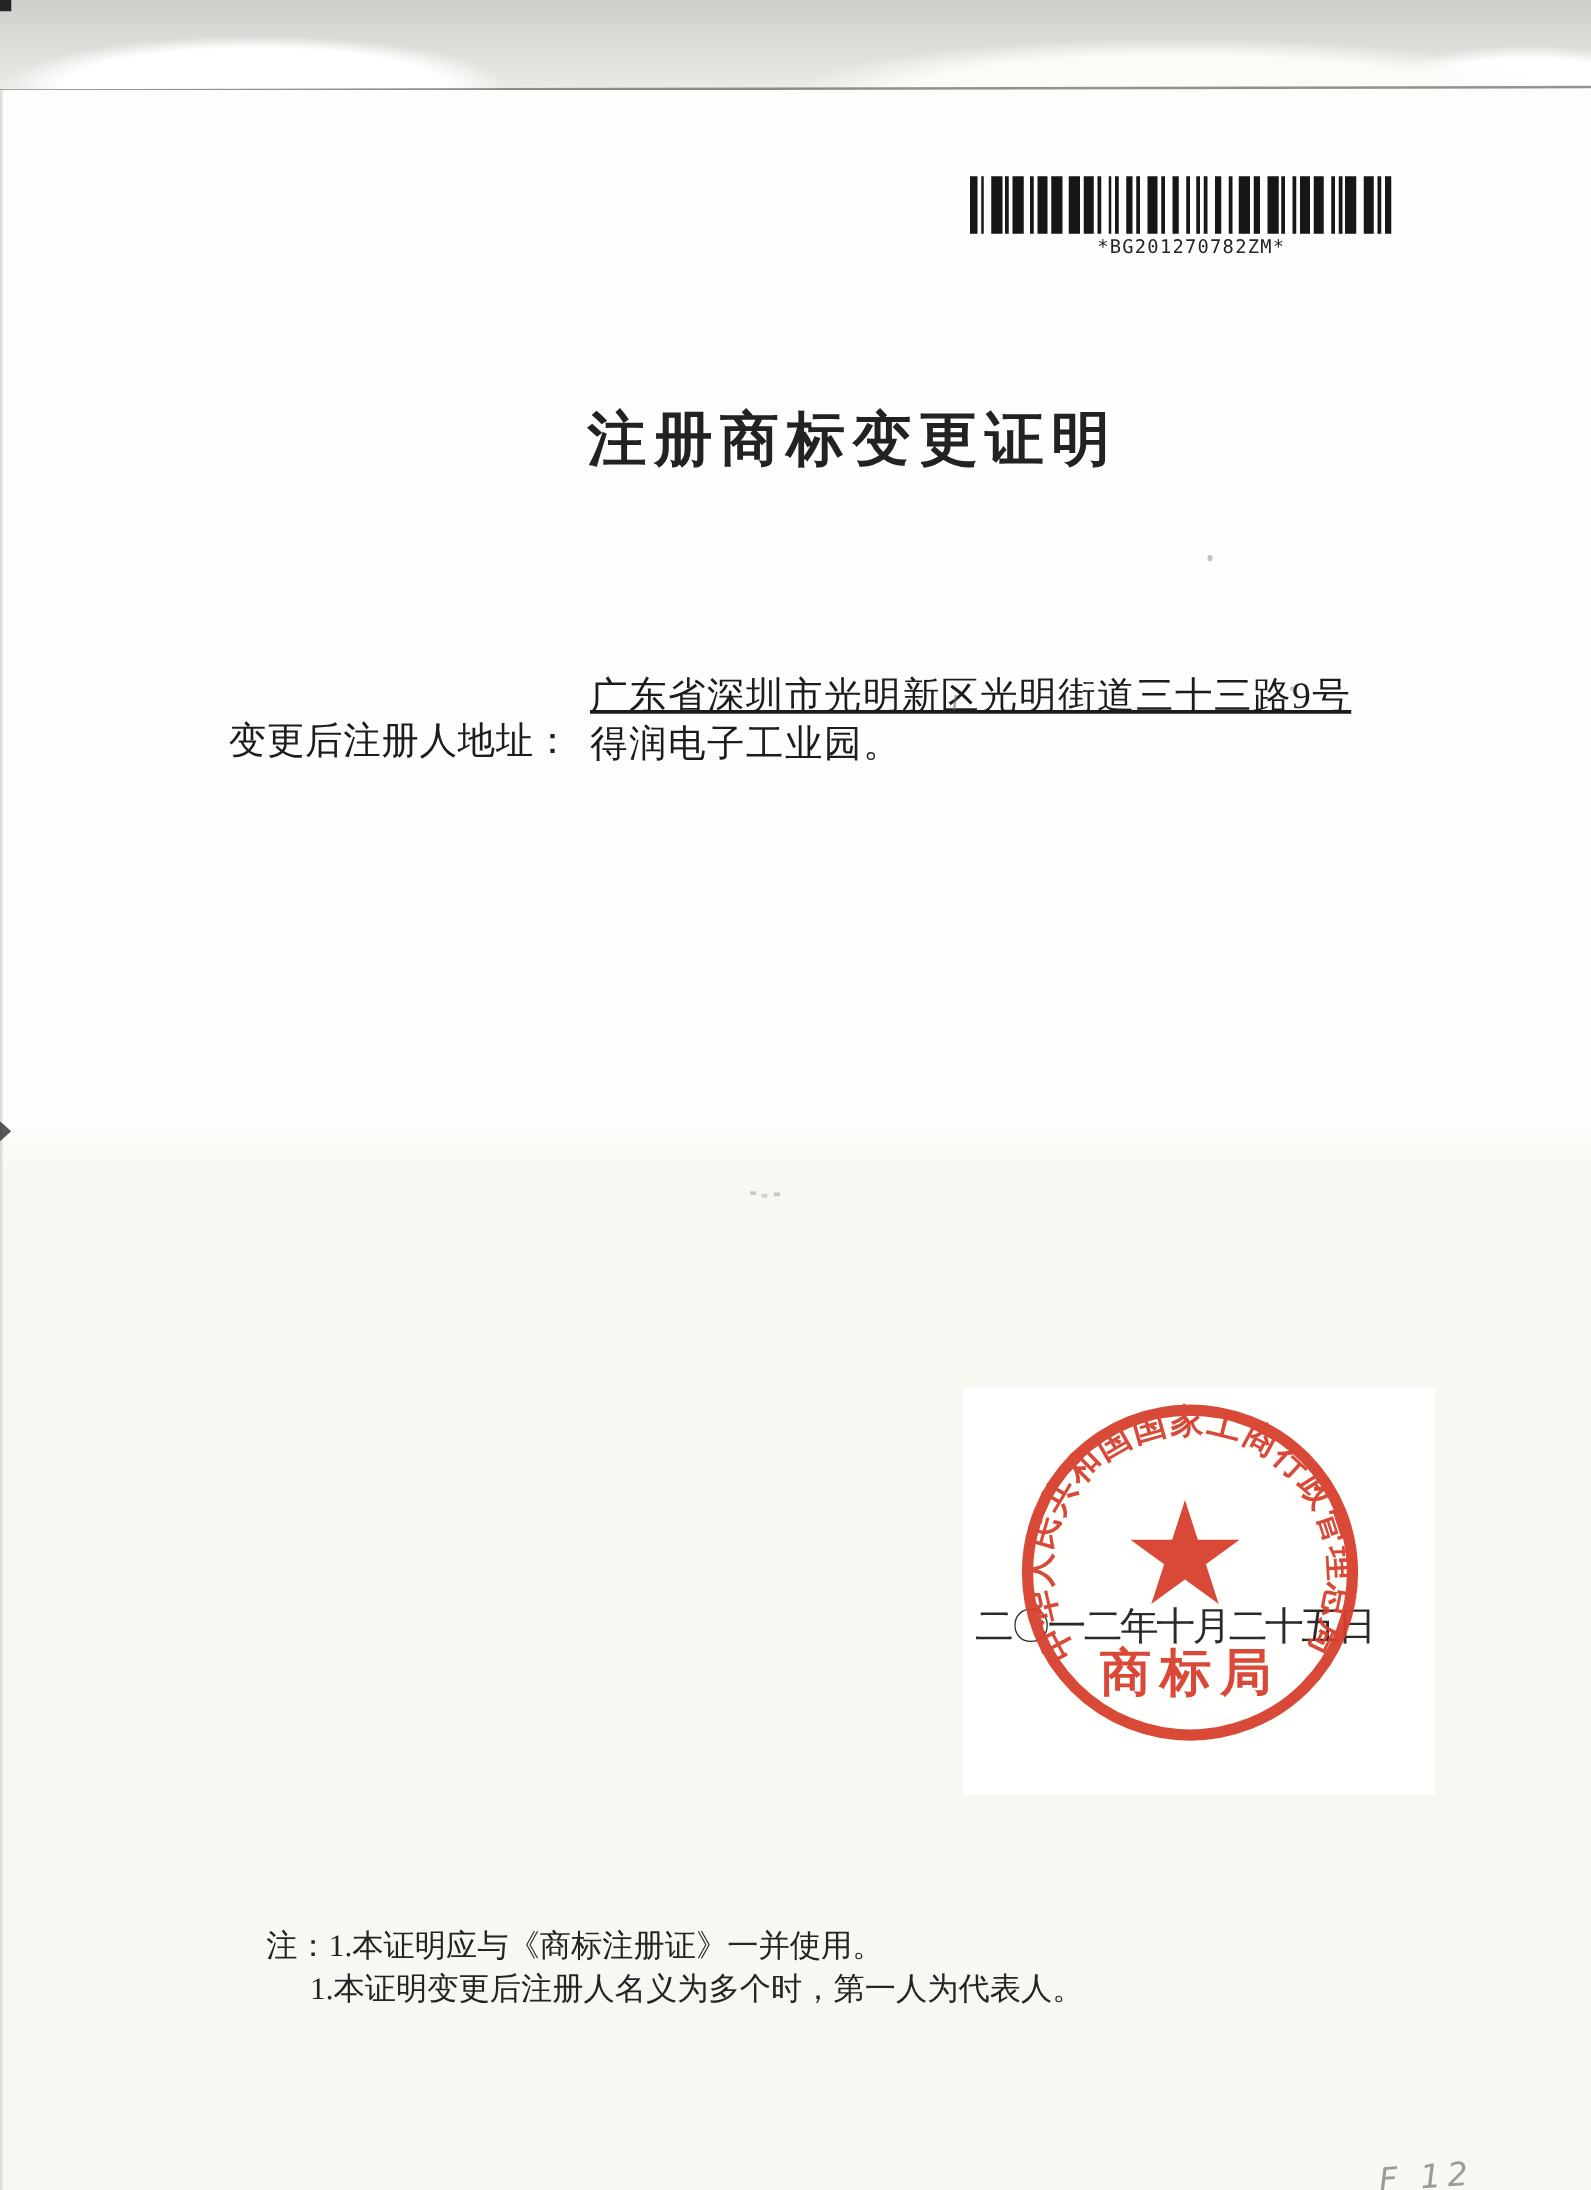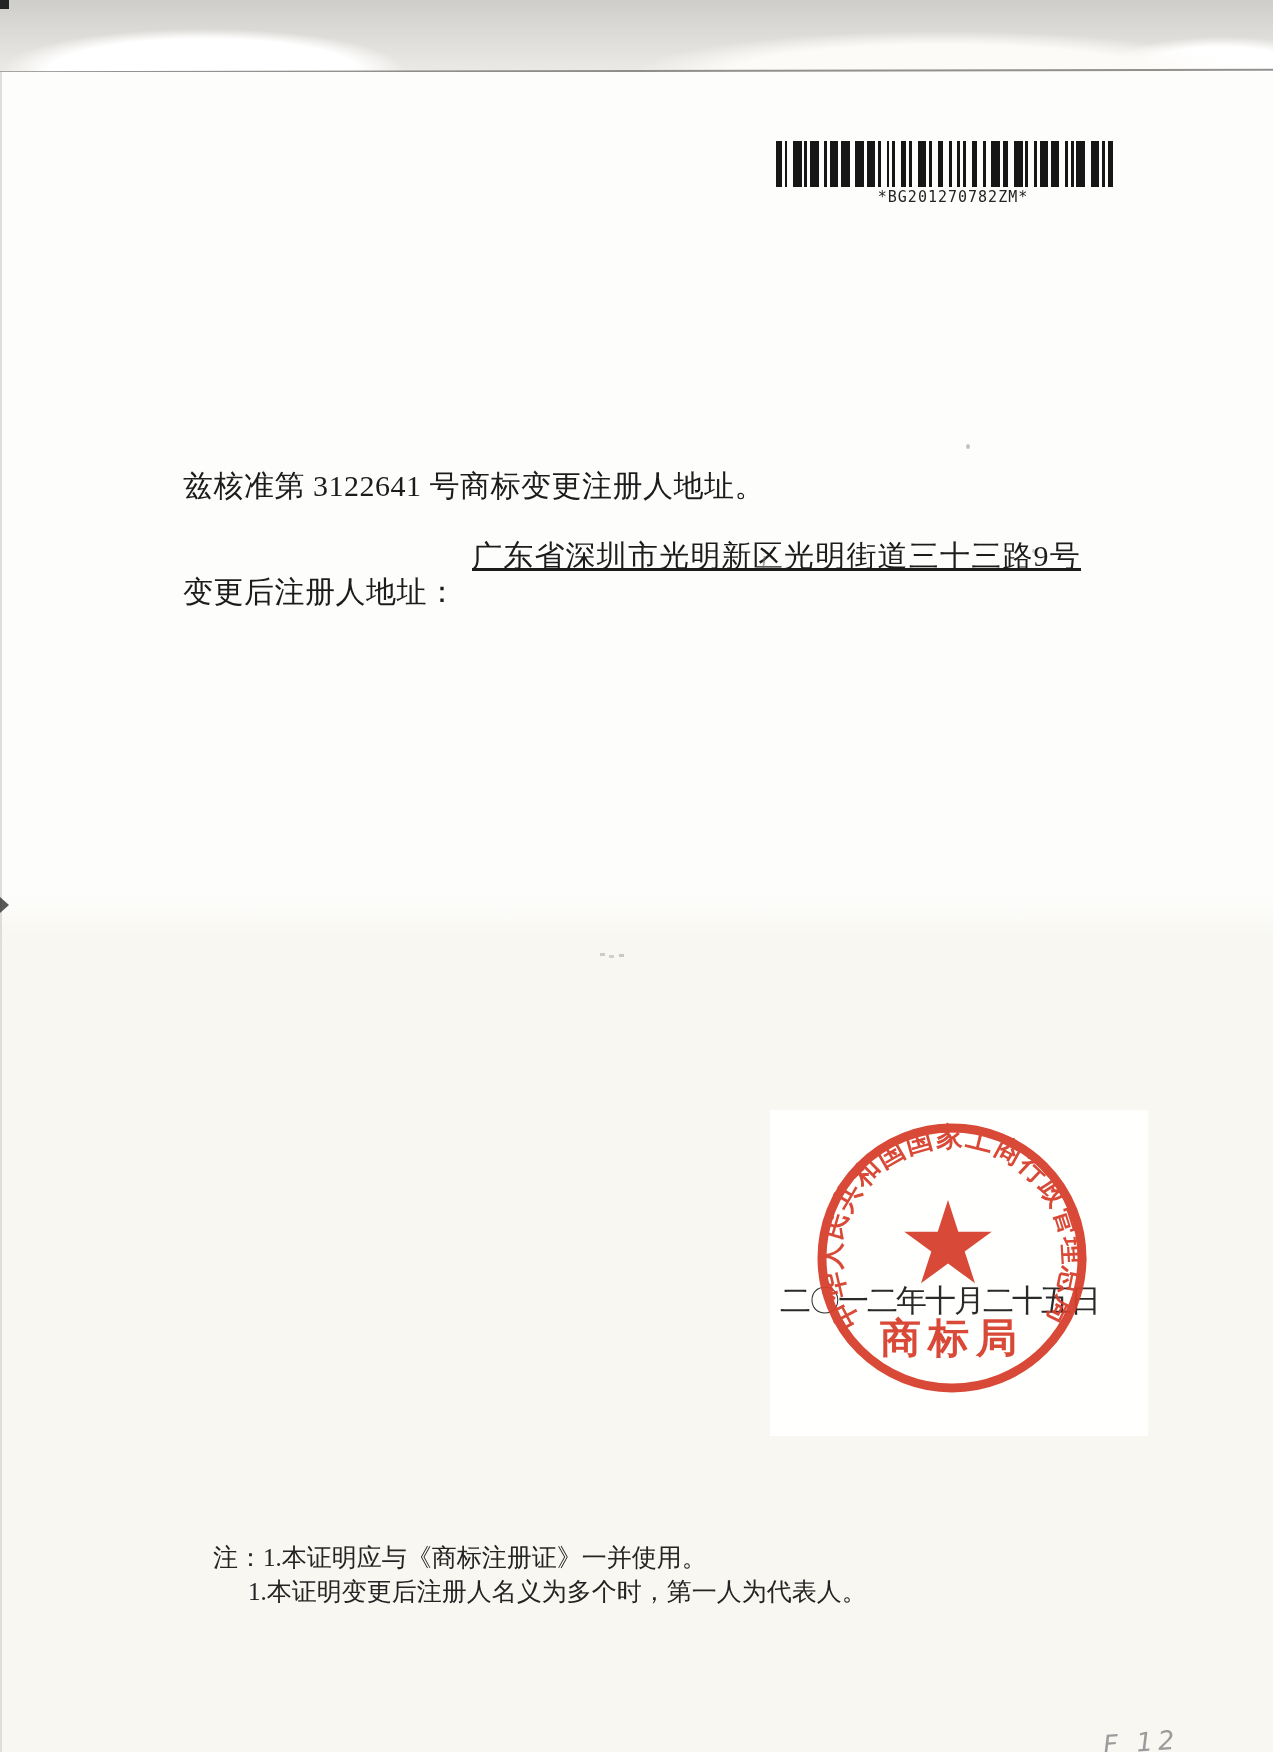--- a/index.html
+++ b/index.html
@@ -166,25 +166,26 @@
         <div class="gap" style="width: 5.68px;"></div>
         <div class="bar" style="width: 8.52px;"></div>
         <div class="gap" style="width: 2.84px;"></div>
         <div class="bar" style="width: 2.84px;"></div>
         <div class="gap" style="width: 2.84px;"></div>
         <div class="bar" style="width: 5.68px;"></div>
       </div>
     <div class="barcode-text">*BG201270782ZM*</div>
   </div>
 
-
-  <div class="body-line1">兹核准第 3122641 号商标变更注册人地址。</div>
+  <h1 class="title">注册商标变更证明</h1>
+
 
   <div class="addr-label">变更后注册人地址：</div>
   <div class="addr-line1">广东省深圳市光明新区光明街道三十三路9号</div>
+  <div class="addr-line2">得润电子工业园。</div>
 
   <div class="issue-date">二〇一二年十月二十五日</div>
 
   <svg class="seal" viewBox="0 0 280 280">
     <circle cx="140" cy="140" r="130" fill="none" stroke="var(--seal)" stroke-width="9"></circle>
     <defs>
       <path id="sealArc" d="M 48.2 204.3 A 112 112 0 1 1 231.8 204.3" fill="none"></path>
     </defs>
     <text class="seal-arc-text">
       <textPath href="#sealArc" startOffset="0">中华人民共和国国家工商行政管理总局</textPath>

